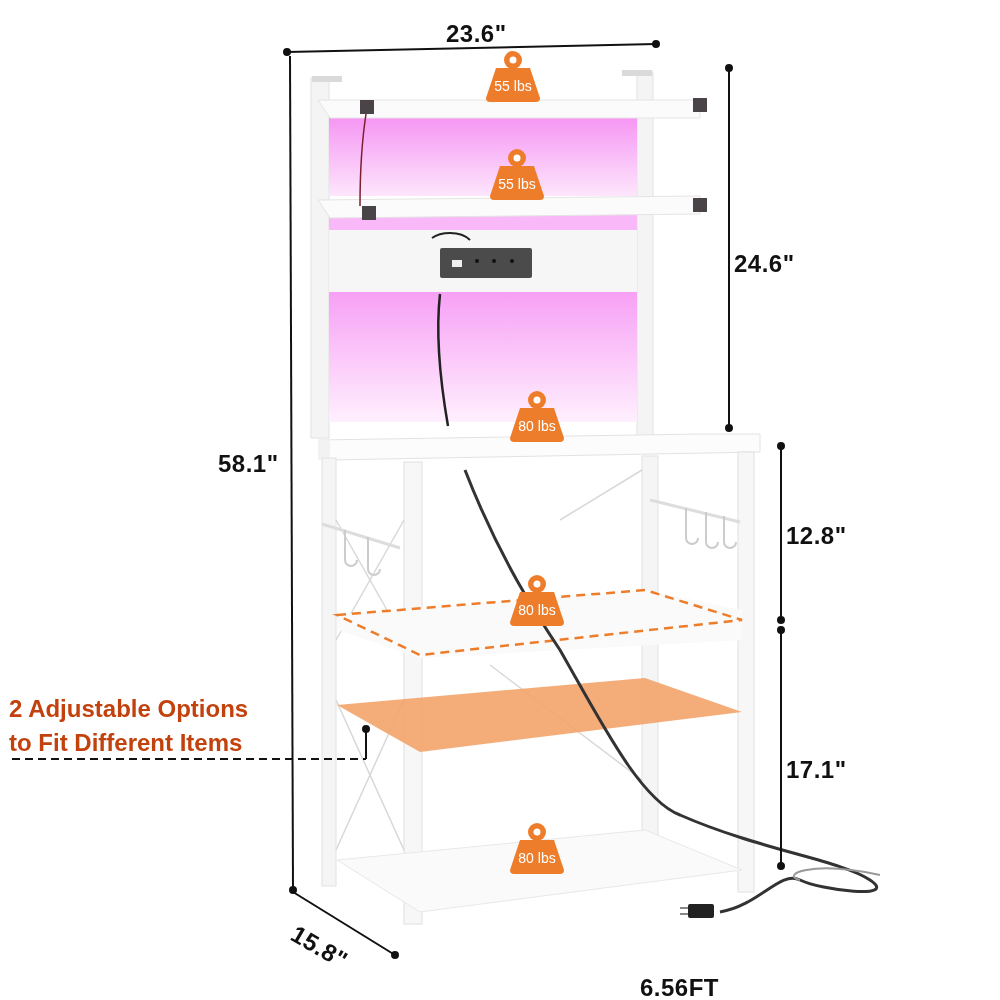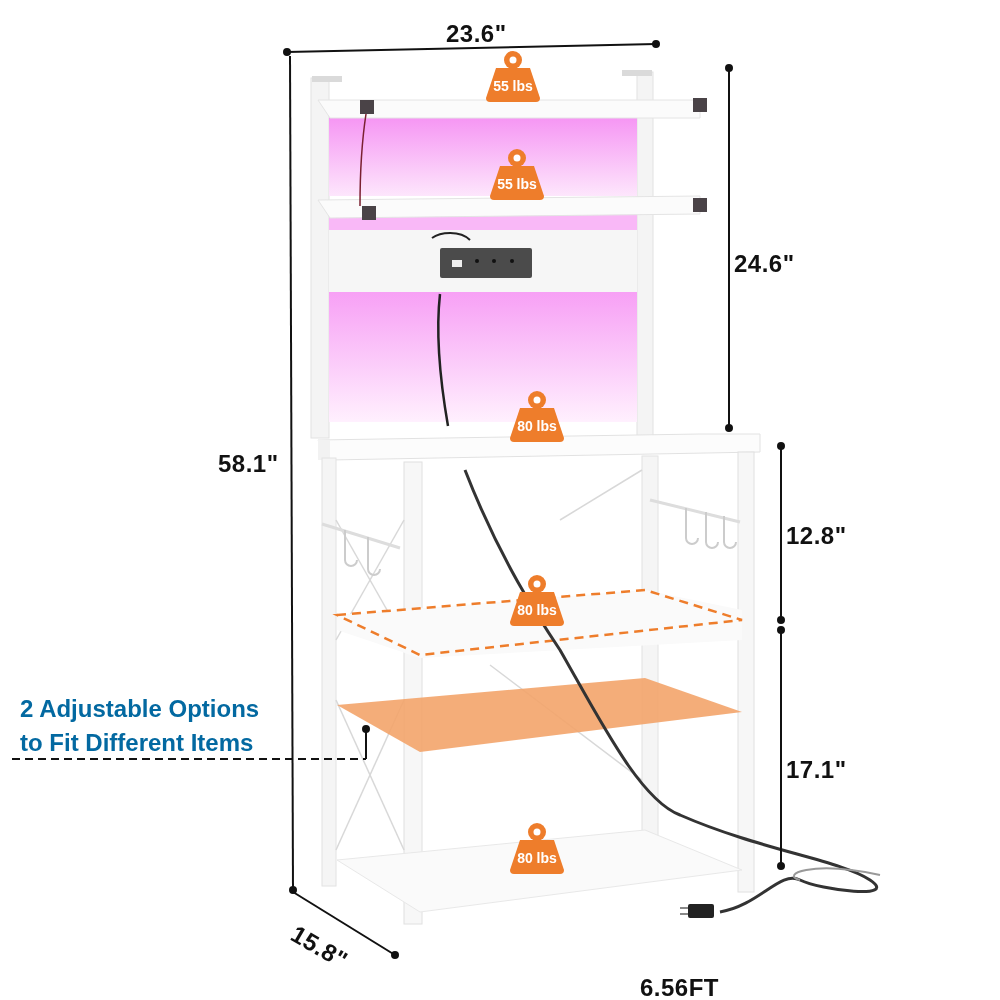--- a/index.html
+++ b/index.html
@@ -1,22 +1,22 @@
 <!DOCTYPE html>
 <html><head>
 <meta charset="utf-8">
 <style>
   html, body { margin:0; padding:0; background:#ffffff; }
   body { width:1000px; height:1000px; position:relative; overflow:hidden; font-family:"Liberation Sans", sans-serif; }
   .abs { position:absolute; }
   .dim-text { position:absolute; font-weight:700; color:#111; font-size:24px; letter-spacing:0.5px; white-space:nowrap; }
   .weight { position:absolute; width:58px; height:54px; }
   .weight svg { position:absolute; left:0; top:0; }
-  .weight .lbl { position:absolute; left:0; width:58px; top:30px; text-align:center; color:#fff; font-weight:700; font-size:14px; }
-  .callout { position:absolute; left:20px; top:692px; font-weight:700; font-size:24px; line-height:34px; color:#0369a1; white-space:nowrap; }
+  .weight .lbl { position:absolute; left:0; width:58px; top:30px; text-align:center; color:#fff; font-weight:400; font-size:14px; }
+  .callout { position:absolute; left:9px; top:692px; font-weight:700; font-size:24px; line-height:34px; color:#c2410c; white-space:nowrap; }
 </style>
 </head>
 <body>
 
 <svg class="abs" style="left:0;top:0" width="1000" height="1000" viewBox="0 0 1000 1000">
   <defs>
     <linearGradient id="led" x1="0" y1="0" x2="0" y2="1">
       <stop offset="0" stop-color="#F590F3"></stop>
       <stop offset="1" stop-color="#FDE6FC"></stop>
     </linearGradient>

